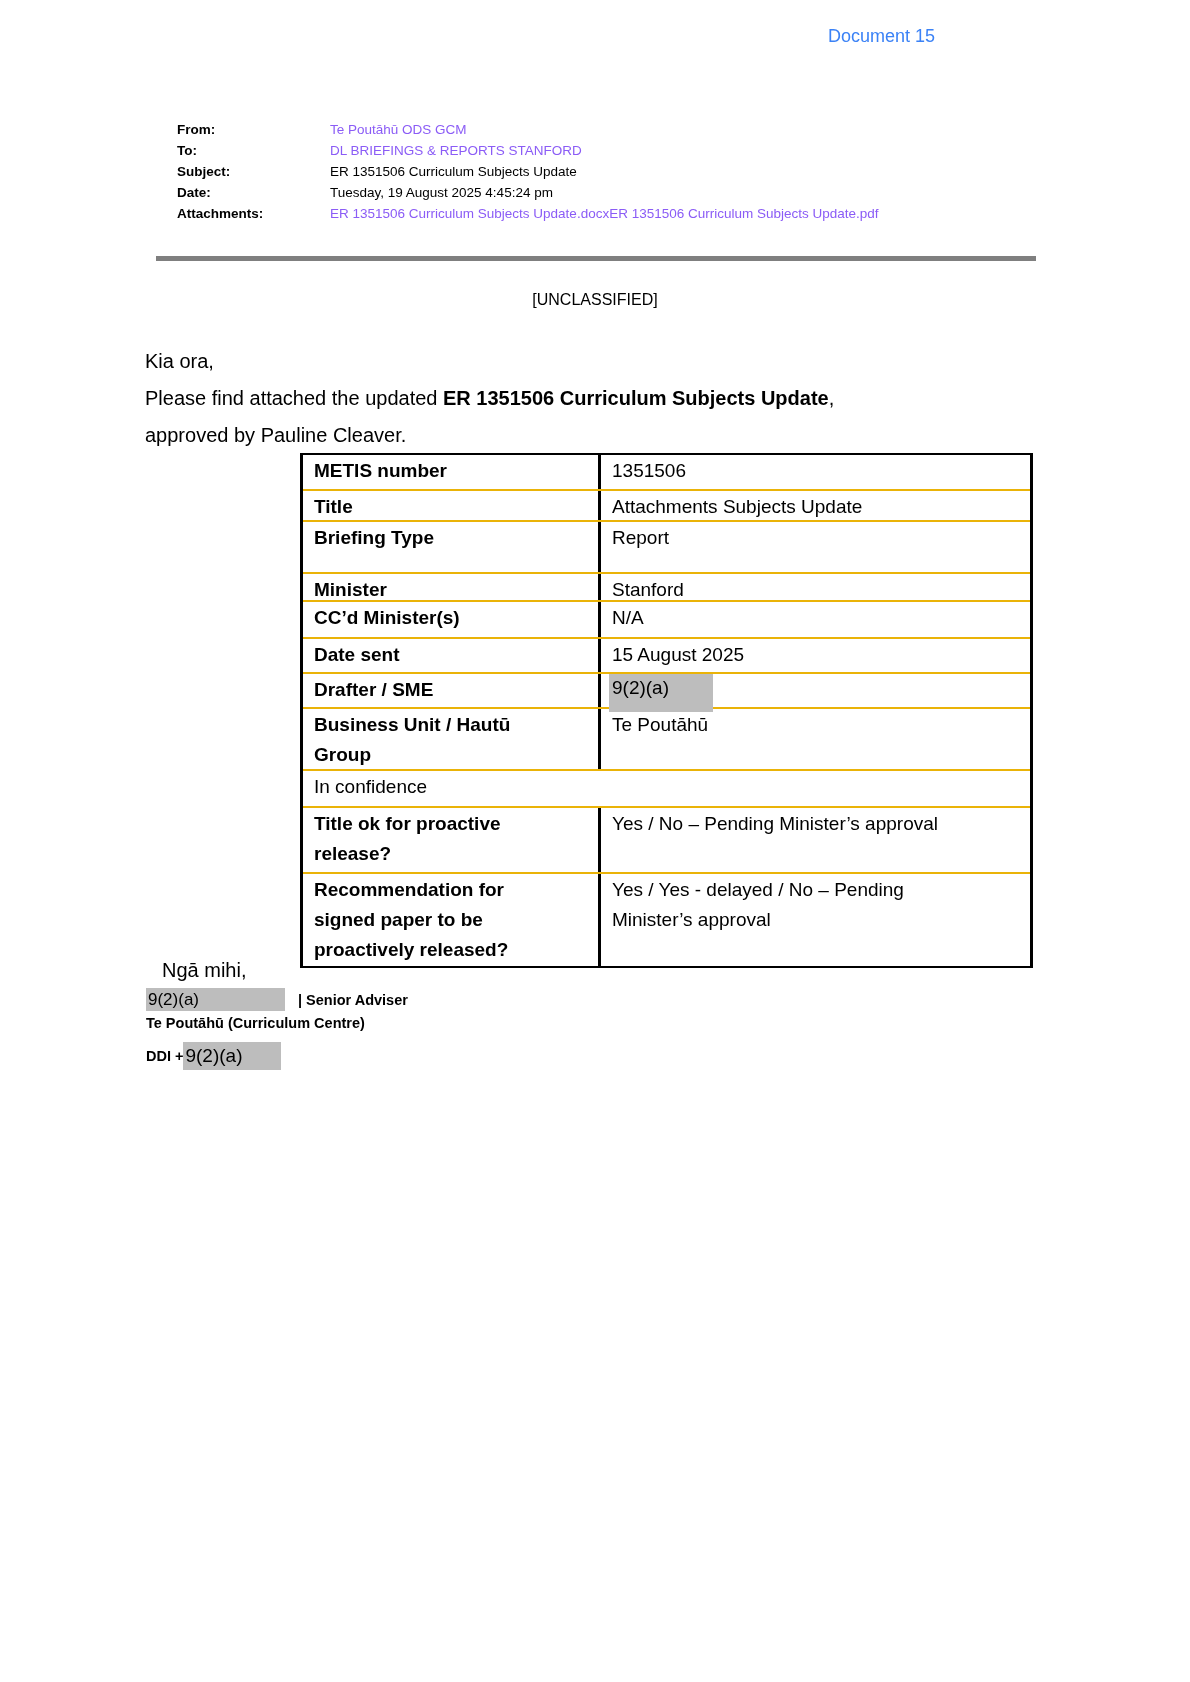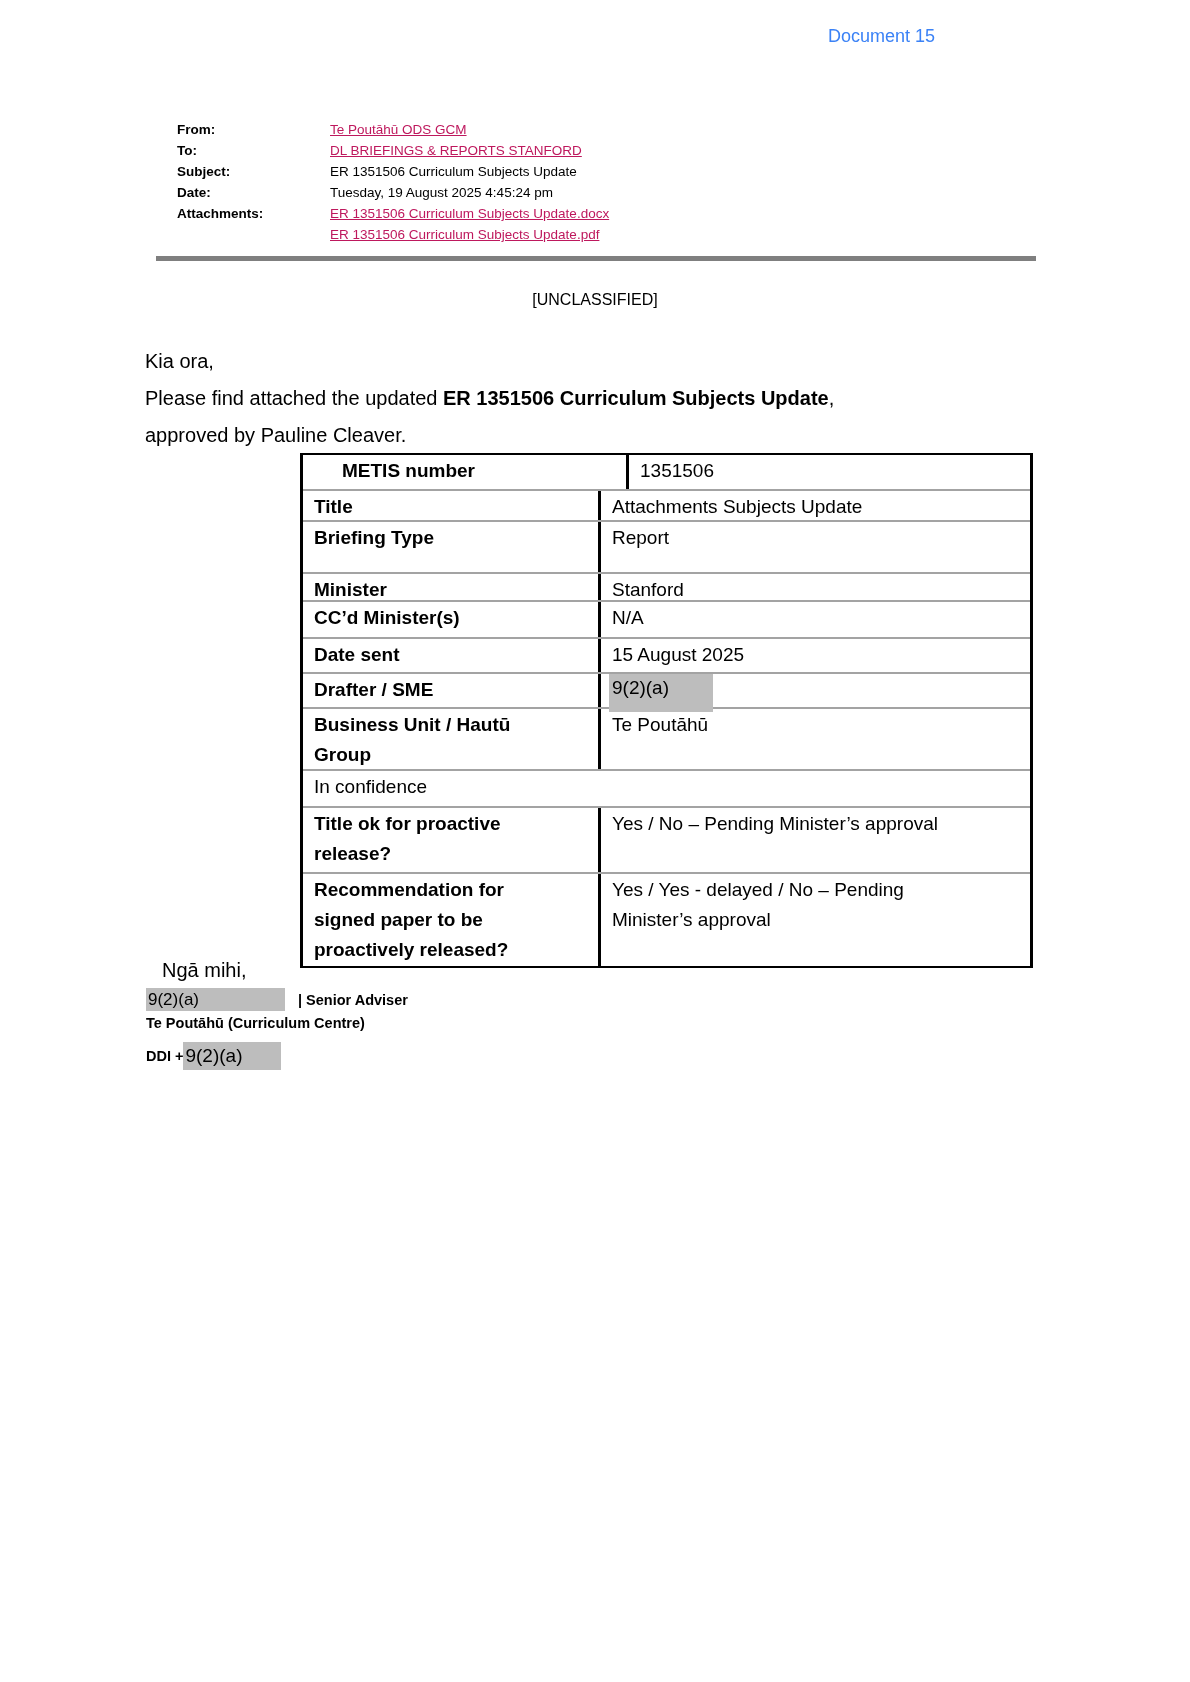--- a/index.html
+++ b/index.html
@@ -33,26 +33,25 @@
   }
   .mail-row { display: flex; }
   .mail-label {
     width: 153px;
     font-weight: bold;
     flex: 0 0 153px;
     padding-left: 20px;
   }
   .mail-value { white-space: nowrap; }
   .mail-link {
-    color: #be185d;
-    text-decoration: underline;
+    color: #8b5cf6;
     white-space: nowrap;
     cursor: pointer;
   }
-  .attach-stack { display: flex; flex-direction: column; }
+  .attach-stack { display: flex; flex-direction: row; }
 
   
   .separator {
     position: absolute;
     left: 156px;
     top: 256px;
     width: 880px;
     height: 5px;
     background: #7f7f7f;
   }
@@ -84,39 +83,39 @@
     top: 453px;
     width: 733px;
     border-top: 2px solid #000;
     border-bottom: 2px solid #000;
     border-left: 3px solid #000;
     border-right: 3px solid #000;
     box-sizing: border-box;
     font-size: 19px;
     line-height: 30px;
   }
-  .t-row { display: flex; box-sizing: border-box; border-top: 2px solid #a3a3a3; }
+  .t-row { display: flex; box-sizing: border-box; border-top: 2px solid #eab308; }
   .t-row:first-child { border-top: none; }
   .t-label {
     flex: 0 0 298px;
     width: 298px;
     box-sizing: border-box;
     border-right: 3px solid #000;
     padding: 1px 8px 0 11px;
     font-weight: bold;
     white-space: pre-line;
   }
   .t-value {
     flex: 1;
     box-sizing: border-box;
     padding: 1px 8px 0 11px;
     white-space: pre-line;
     position: relative;
   }
-  .t-row:nth-child(1)  { height: 34px; padding-left: 28px; }
+  .t-row:nth-child(1)  { height: 34px; }
   .t-row:nth-child(2)  { height: 31px; }
   .t-row:nth-child(3)  { height: 52px; }
   .t-row:nth-child(4)  { height: 28px; }
   .t-row:nth-child(5)  { height: 37px; }
   .t-row:nth-child(6)  { height: 35px; }
   .t-row:nth-child(7)  { height: 35px; }
   .t-row:nth-child(8)  { height: 62px; }
   .t-row:nth-child(9)  { height: 37px; }
   .t-row:nth-child(10) { height: 66px; }
   .t-row:nth-child(11) { height: 94px; }

